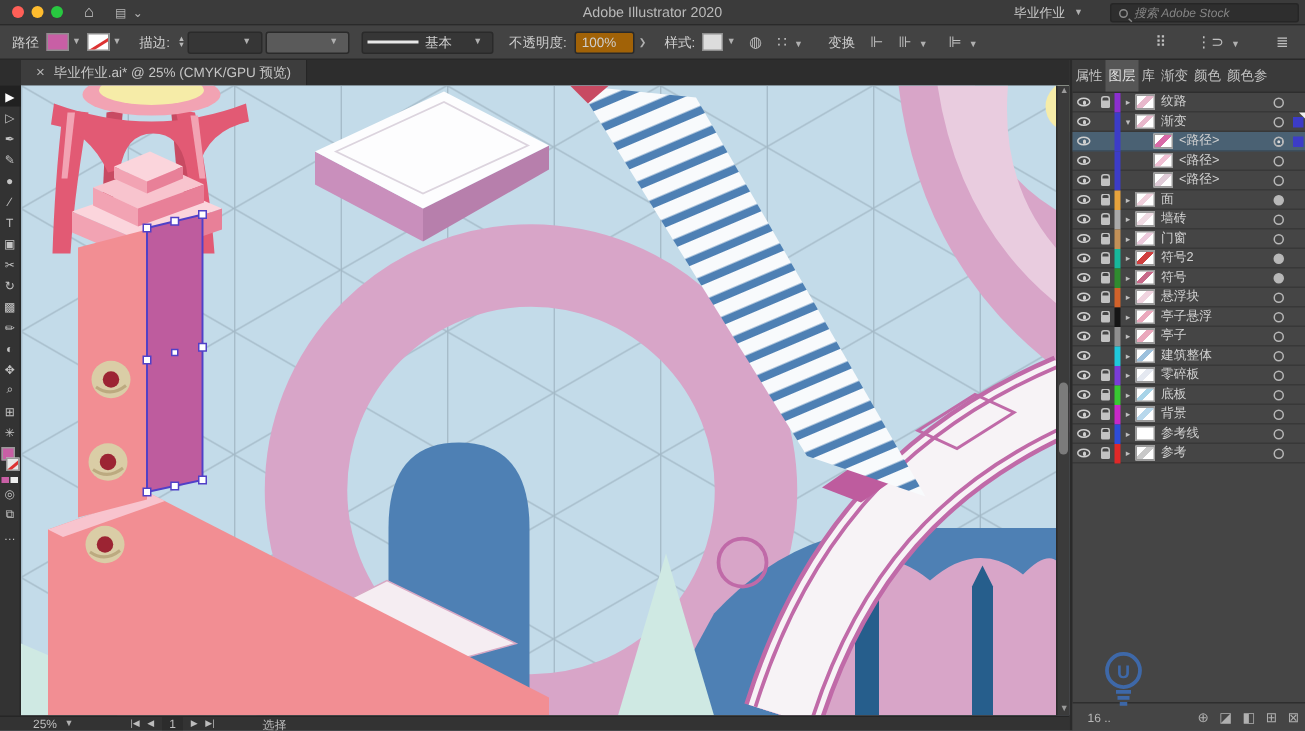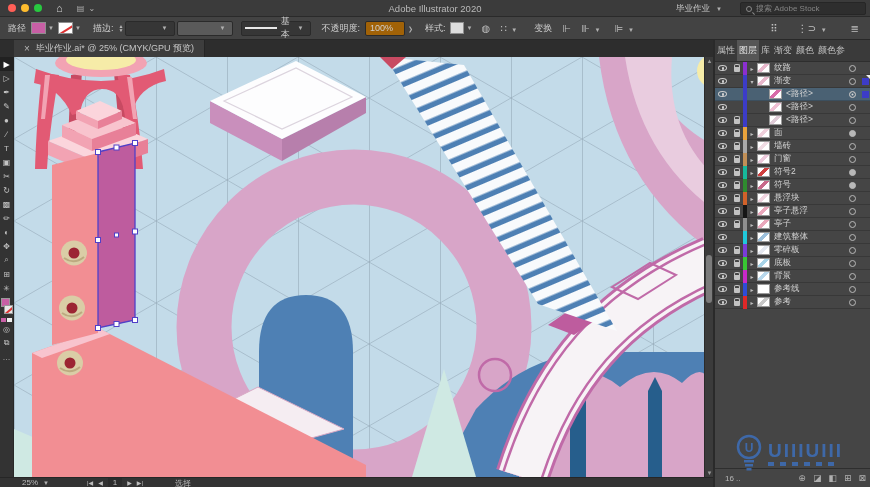--- a/index.html
+++ b/index.html
@@ -11,21 +11,21 @@
   .titlebar { position:absolute; left:0; top:0; width:870px; height:17px; background:#3b3b3b;
     display:flex; align-items:center; border-bottom:1px solid #2a2a2a; }
   .traffic { display:flex; gap:5px; margin-left:8px; }
   .tl { width:8px; height:8px; border-radius:50%; }
   .home-ic { color:#c9c9c9; font-size:11px; margin-left:14px; line-height:10px; }
   .arrange-ic { color:#b5b5b5; font-size:8px; margin-left:14px; letter-spacing:1px; }
   .title-text { position:absolute; left:0; right:0; text-align:center; color:#b9b9b9; font-size:9.5px; }
   .ws-switch { position:absolute; right:138px; top:2px; height:13px; display:flex; align-items:center;
     color:#c9c9c9; font-size:8.5px; gap:4px; padding:0 6px; }
   .searchbox { position:absolute; right:4px; top:2px; width:126px; height:13px; background:#2e2e2e;
-    border:1px solid #262626; border-radius:2px; display:flex; align-items:center; gap:4px; padding:0 5px; }
+    border:1px solid #262626; border-radius:2px; display:flex; align-items:center; gap:4px; padding:0 5px;font-style:italic; }
   .mag { width:6px; height:6px; border:1px solid #8a8a8a; border-radius:50%; position:relative; flex:none; }
   .mag::after { content:''; position:absolute; width:3px; height:1px; background:#8a8a8a;
     transform:rotate(45deg); left:5px; top:6px; }
   .search-ph { color:#858585; font-size:8px; white-space:nowrap; overflow:hidden; }
 
   
   .controlbar { position:absolute; left:0; top:17px; width:870px; height:23px; background:#434343;
     border-bottom:1px solid #282828; display:flex; align-items:center; font-size:9px; color:#cfcfcf; }
   .cb-label { margin:0 5px 0 8px; }
   .swatch { width:15px; height:12px; border:1px solid #8e8e8e; }
@@ -162,21 +162,21 @@
     <span class="stepper">
         <span>▲</span>
         <span>▼</span>
       </span>
     <div class="cb-dd" style="width:50px">
       <span style="margin-left:auto" class="chev">▼</span>
     </div>
     <div class="cb-dd dis" style="width:56px">
       <span style="margin-left:auto" class="chev">▼</span>
     </div>
-    <div class="cb-dd" style="width:70px; margin-left:6px">
+    <div class="cb-dd" style="width:88px; margin-left:6px">
       <span class="brush-line"></span>
       <span>基本</span>
       <span style="margin-left:auto" class="chev">▼</span>
     </div>
     <span class="cb-label">不透明度:</span>
     <div class="opacity-box">
       <span>100%</span>
     </div>
     <span class="chev">❯</span>
     <span class="cb-label">样式:</span>
@@ -698,26 +698,15 @@
   </div>
 
   <div class="watermark">
     <svg width="28" height="40" viewBox="0 0 28 40">
       <circle cx="14" cy="13" r="11" fill="none" stroke="#3d6fba" stroke-width="2.5"></circle>
       <text x="14" y="18" text-anchor="middle" font-size="12" font-weight="bold" fill="#3d6fba">U</text>
       <rect x="9" y="26" width="10" height="2.5" fill="#3d6fba"></rect>
       <rect x="10" y="30" width="8" height="2.5" fill="#3d6fba"></rect>
       <rect x="11.5" y="34" width="5" height="2.5" fill="#3d6fba"></rect>
     </svg>
-    <div class="wm-text-wrap">
-      <span class="wm-text">UIIIUIII</span>
-      <div class="wm-dots">
-        <span></span>
-          <span></span>
-          <span></span>
-          <span></span>
-          <span></span>
-          <span></span>
-      </div>
-    </div>
   </div>
 
 </div>
 
 </body></html>

